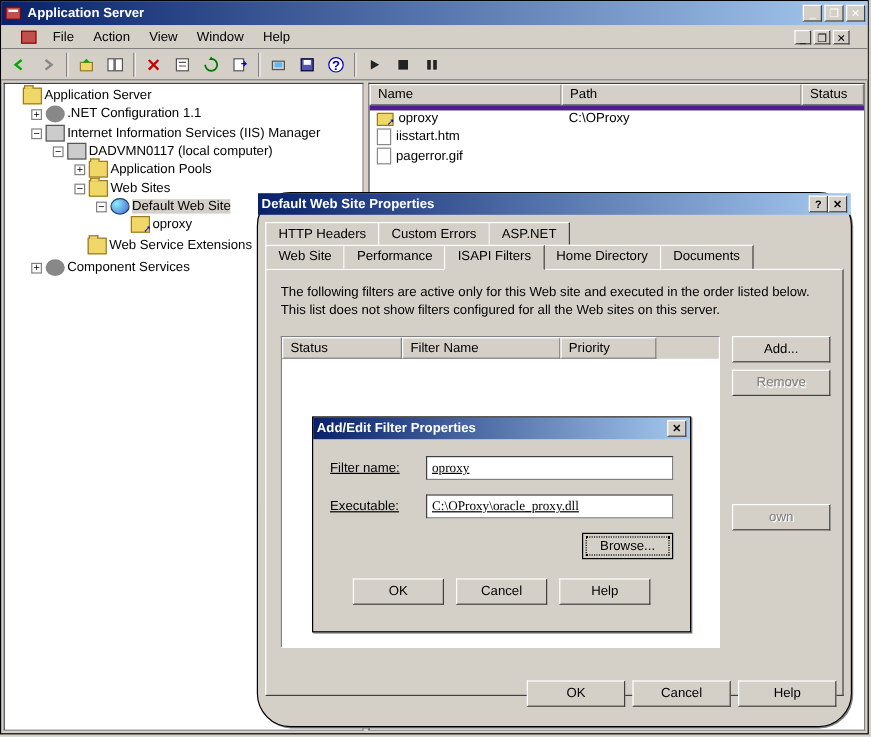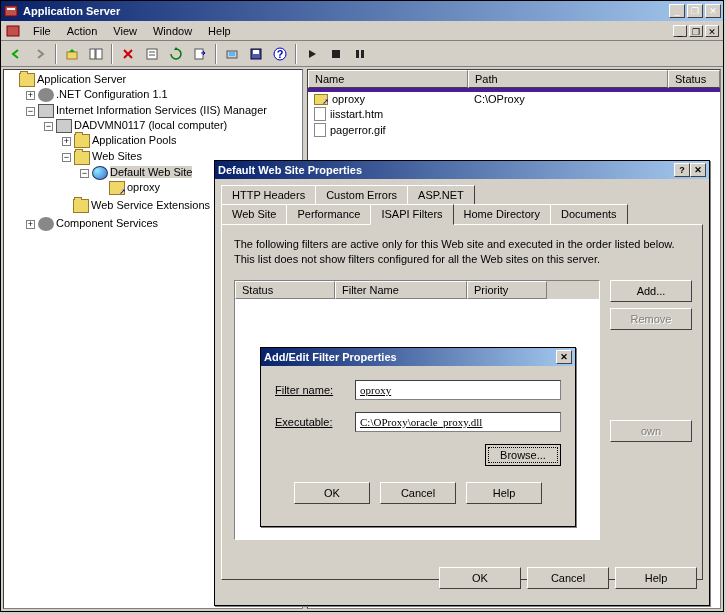--- a/index.html
+++ b/index.html
@@ -6,21 +6,21 @@
 body { margin: 0; background: #d4d0c8; width: 726px; height: 614px; position: relative; overflow: hidden; }
 
 
 .main-window { border: 1px solid #000; width: 724px; height: 612px; position: relative; }
 .titlebar { background: linear-gradient(to right, #08216b, #a6caf0); color: #fff; height: 20px; display: flex; align-items: center; padding: 0 2px; }
 .titlebar .icon { width: 16px; height: 16px; margin-right: 4px; }
 .titlebar .title { flex: 1; font-weight: bold; }
 .titlebar .btns { display: flex; gap: 2px; }
 .winbtn { width: 16px; height: 14px; background: #d4d0c8; border: 1px solid #fff; border-right-color: #404040; border-bottom-color: #404040; font-size: 9px; text-align: center; line-height: 12px; cursor: pointer; }
 
-.menubar { background: #d4d0c8; height: 20px; display: flex; align-items: center; padding: 0 4px; border-bottom: 1px solid #808080; }
+.menubar { background: #d4d0c8; height: 20px; display: flex; align-items: center; padding: 0 15px; border-bottom: 1px solid #808080; }
 .menubar span { padding: 2px 8px; cursor: pointer; }
 .menubar .mdi-btns { margin-left: auto; display: flex; gap: 2px; }
 .menubar .mdi-btns .winbtn { width: 14px; height: 12px; }
 
 .toolbar { background: #d4d0c8; height: 26px; display: flex; align-items: center; padding: 0 4px; border-bottom: 1px solid #808080; gap: 2px; }
 .tbtn { width: 22px; height: 22px; border: 1px solid transparent; display: flex; align-items: center; justify-content: center; cursor: pointer; }
 .tsep { width: 2px; height: 20px; border-left: 1px solid #808080; border-right: 1px solid #fff; margin: 0 2px; }
 
 .content { display: flex; height: 544px; }
 .tree-panel { width: 300px; background: #fff; border: 1px solid #808080; border-top-color: #404040; border-left-color: #404040; margin: 2px; overflow: auto; }
@@ -53,21 +53,21 @@
 .globe-icon { width: 14px; height: 14px; border-radius: 50%; background: radial-gradient(circle at 30% 30%, #8ef, #46c); border: 1px solid #236; }
 .comp-icon { width: 14px; height: 12px; background: #ccc; border: 1px solid #555; }
 .gear-icon { width: 14px; height: 14px; border-radius: 50%; background: #888; }
 
 
 .dialog { position: absolute; background: #d4d0c8; border: 1px solid #000; box-shadow: 1px 1px 0 #808080; }
 .dialog .dtitle { background: #08216b; background: linear-gradient(to right, #08216b, #a6caf0); color: #fff; height: 18px; display: flex; align-items: center; padding: 0 3px; font-weight: bold; }
 .dialog .dtitle .sp { flex: 1; }
 .dialog .dtitle .winbtn { width: 16px; height: 14px; color: #000; font-weight: bold; }
 
-.props-dialog { left: 214px; top: 160px; width: 496px; height: 446px; }
+.props-dialog { left: 214px; top: 160px; width: 496px; height: 446px; border-radius: 28px; }
 .tabs { margin: 6px 6px 0; }
 .tab-row { display: flex; }
 .tab { background: #d4d0c8; border: 1px solid #fff; border-right-color: #404040; border-bottom: none; padding: 3px 10px; cursor: pointer; margin-right: -1px; }
 .tab.active { background: #d4d0c8; position: relative; z-index: 2; border-bottom: 1px solid #d4d0c8; margin-bottom: -1px; padding-bottom: 4px; }
 .tab-content { border: 1px solid #fff; border-right-color: #404040; border-bottom-color: #404040; padding: 12px; height: 356px; }
 
 .info-text { margin-bottom: 12px; line-height: 1.4; }
 .filter-table { flex: 1; }
 .filter-table .hdr { display: flex; background: #d4d0c8; }
 .filter-table .hdr div { border: 1px solid #fff; border-right-color: #808080; border-bottom-color: #808080; padding: 2px 6px; }

